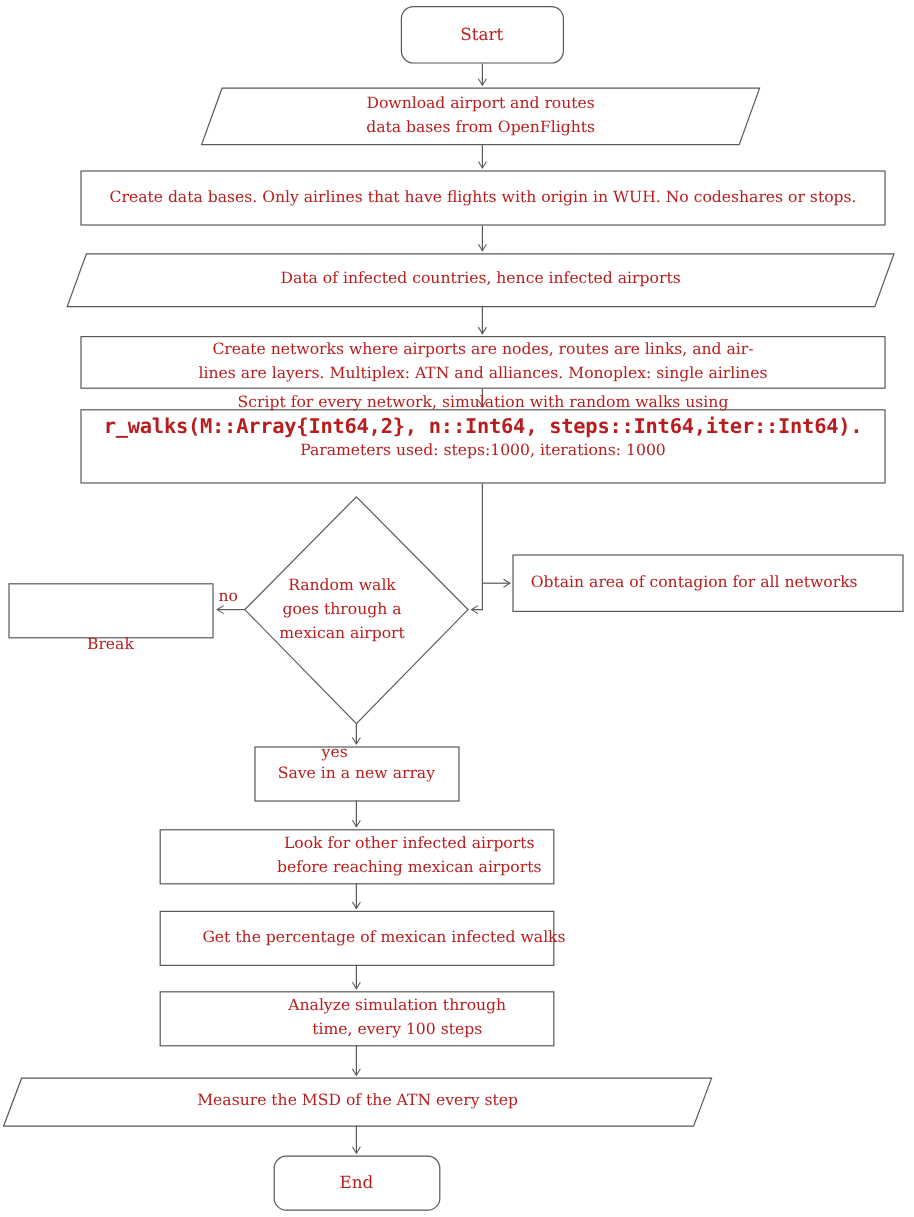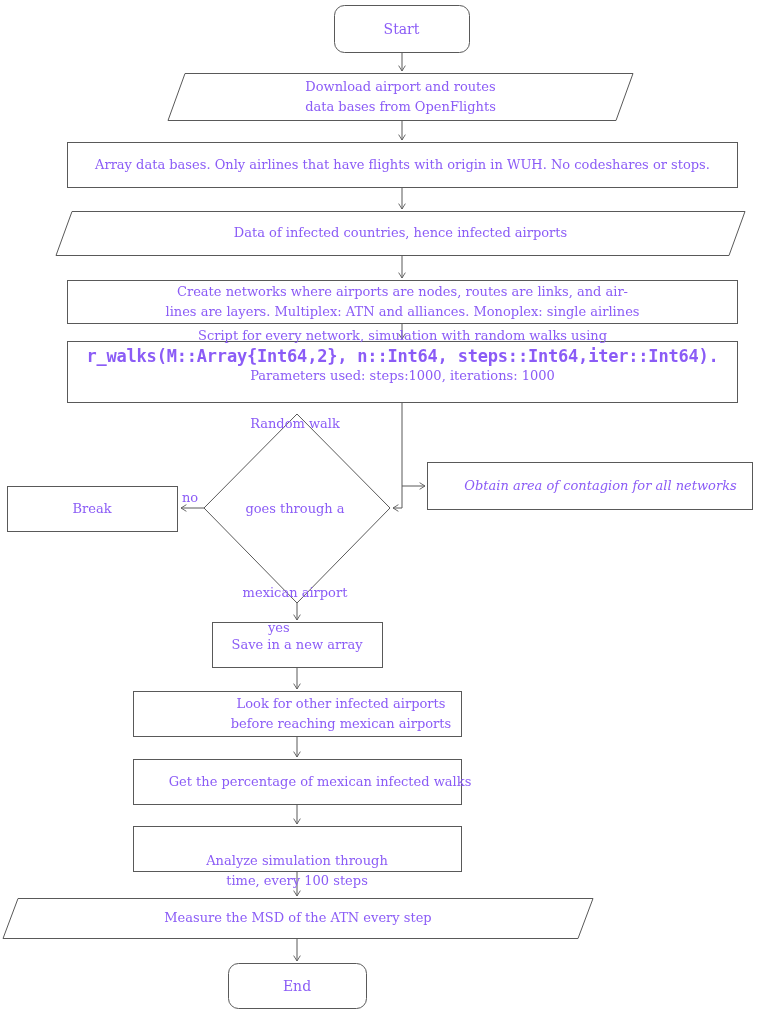--- a/index.html
+++ b/index.html
@@ -1,21 +1,21 @@
 <!DOCTYPE html>
 <html><head>
 <meta charset="utf-8">
 <style>
   html,body{margin:0;padding:0;background:#ffffff;}
   .canvas{
     position:relative;
     width:762px;height:1014px;
     background:#ffffff;
     font-family:"DejaVu Serif", serif;
-    color:#8b5cf6;
+    color:#b91c1c;
     overflow:hidden;
   }
   .layer{position:absolute;left:0;top:0;}
   .node-text{
     position:absolute;
     display:flex;flex-direction:column;
     justify-content:center;align-items:center;
     text-align:center;
     font-size:13px;line-height:20px;
     pointer-events:none;
@@ -100,66 +100,66 @@
   <div class="node-text start-label" style="left:334px;top:5px;width:135px;height:47px;">
     <div class="ln">Start</div>
   </div>
 
   <div class="node-text" style="left:168px;top:73px;width:465px;height:47px;">
     <div class="ln">Download airport and routes</div>
     <div class="ln">data bases from OpenFlights</div>
   </div>
 
   <div class="node-text" style="left:67px;top:142px;width:671px;height:45px;">
-    <div class="ln">Array data bases. Only airlines that have flights with origin in WUH. No codeshares or stops.</div>
+    <div class="ln">Create data bases. Only airlines that have flights with origin in WUH. No codeshares or stops.</div>
   </div>
 
   <div class="node-text" style="left:56px;top:211px;width:689px;height:44px;">
     <div class="ln">Data of infected countries, hence infected airports</div>
   </div>
 
   <div class="node-text" style="left:67px;top:280px;width:671px;height:43px;text-align:right;">
     <div class="ln">Create networks where airports are nodes, routes are links, and air-</div>
     <div class="ln">lines are layers. Multiplex: ATN and alliances. Monoplex: single airlines</div>
   </div>
 
   <div class="node-text" style="left:67px;top:325px;width:671px;height:61px;text-align:right;">
     <div class="ln">Script for every network, simulation with random walks using</div>
     <div class="ln mono">r_walks(M::Array{Int64,2}, n::Int64, steps::Int64,iter::Int64).</div>
     <div class="ln">Parameters used: steps:1000, iterations: 1000</div>
   </div>
 
-  <div class="node-text" style="left:202px;top:414px;width:186px;height:189px;justify-content:space-between;">
+  <div class="node-text" style="left:192px;top:414px;width:186px;height:189px;">
     <div class="ln">Random walk</div>
     <div class="ln">goes through a</div>
     <div class="ln">mexican airport</div>
   </div>
 
-  <div class="node-text" style="left:7px;top:486px;width:170px;height:45px;">
+  <div class="node-text" style="left:7px;top:515px;width:170px;height:45px;">
     <div class="ln">Break</div>
   </div>
 
-  <div class="node-text" style="left:438px;top:462px;width:325px;height:47px;font-style:italic;">
+  <div class="node-text" style="left:416px;top:462px;width:325px;height:47px;">
     <div class="ln">Obtain area of contagion for all networks</div>
   </div>
 
   <div class="node-text" style="left:212px;top:622px;width:170px;height:45px;">
     <div class="ln">Save in a new array</div>
   </div>
 
   <div class="node-text" style="left:133px;top:691px;width:328px;height:45px;padding-left:44px;">
     <div class="ln">Look for other infected airports</div>
     <div class="ln">before reaching mexican airports</div>
   </div>
 
   <div class="node-text" style="left:133px;top:759px;width:328px;height:45px;margin-left:23px;">
     <div class="ln">Get the percentage of mexican infected walks</div>
   </div>
 
-  <div class="node-text" style="left:133px;top:848px;width:328px;height:45px;">
+  <div class="node-text" style="left:133px;top:826px;width:328px;height:45px;padding-left:34px;">
     <div class="ln">Analyze simulation through</div>
     <div class="ln">time, every 100 steps</div>
   </div>
 
   <div class="node-text" style="left:3px;top:898px;width:590px;height:40px;">
     <div class="ln">Measure the MSD of the ATN every step</div>
   </div>
 
   <div class="node-text start-label" style="left:228px;top:963px;width:138px;height:45px;">
     <div class="ln">End</div>

